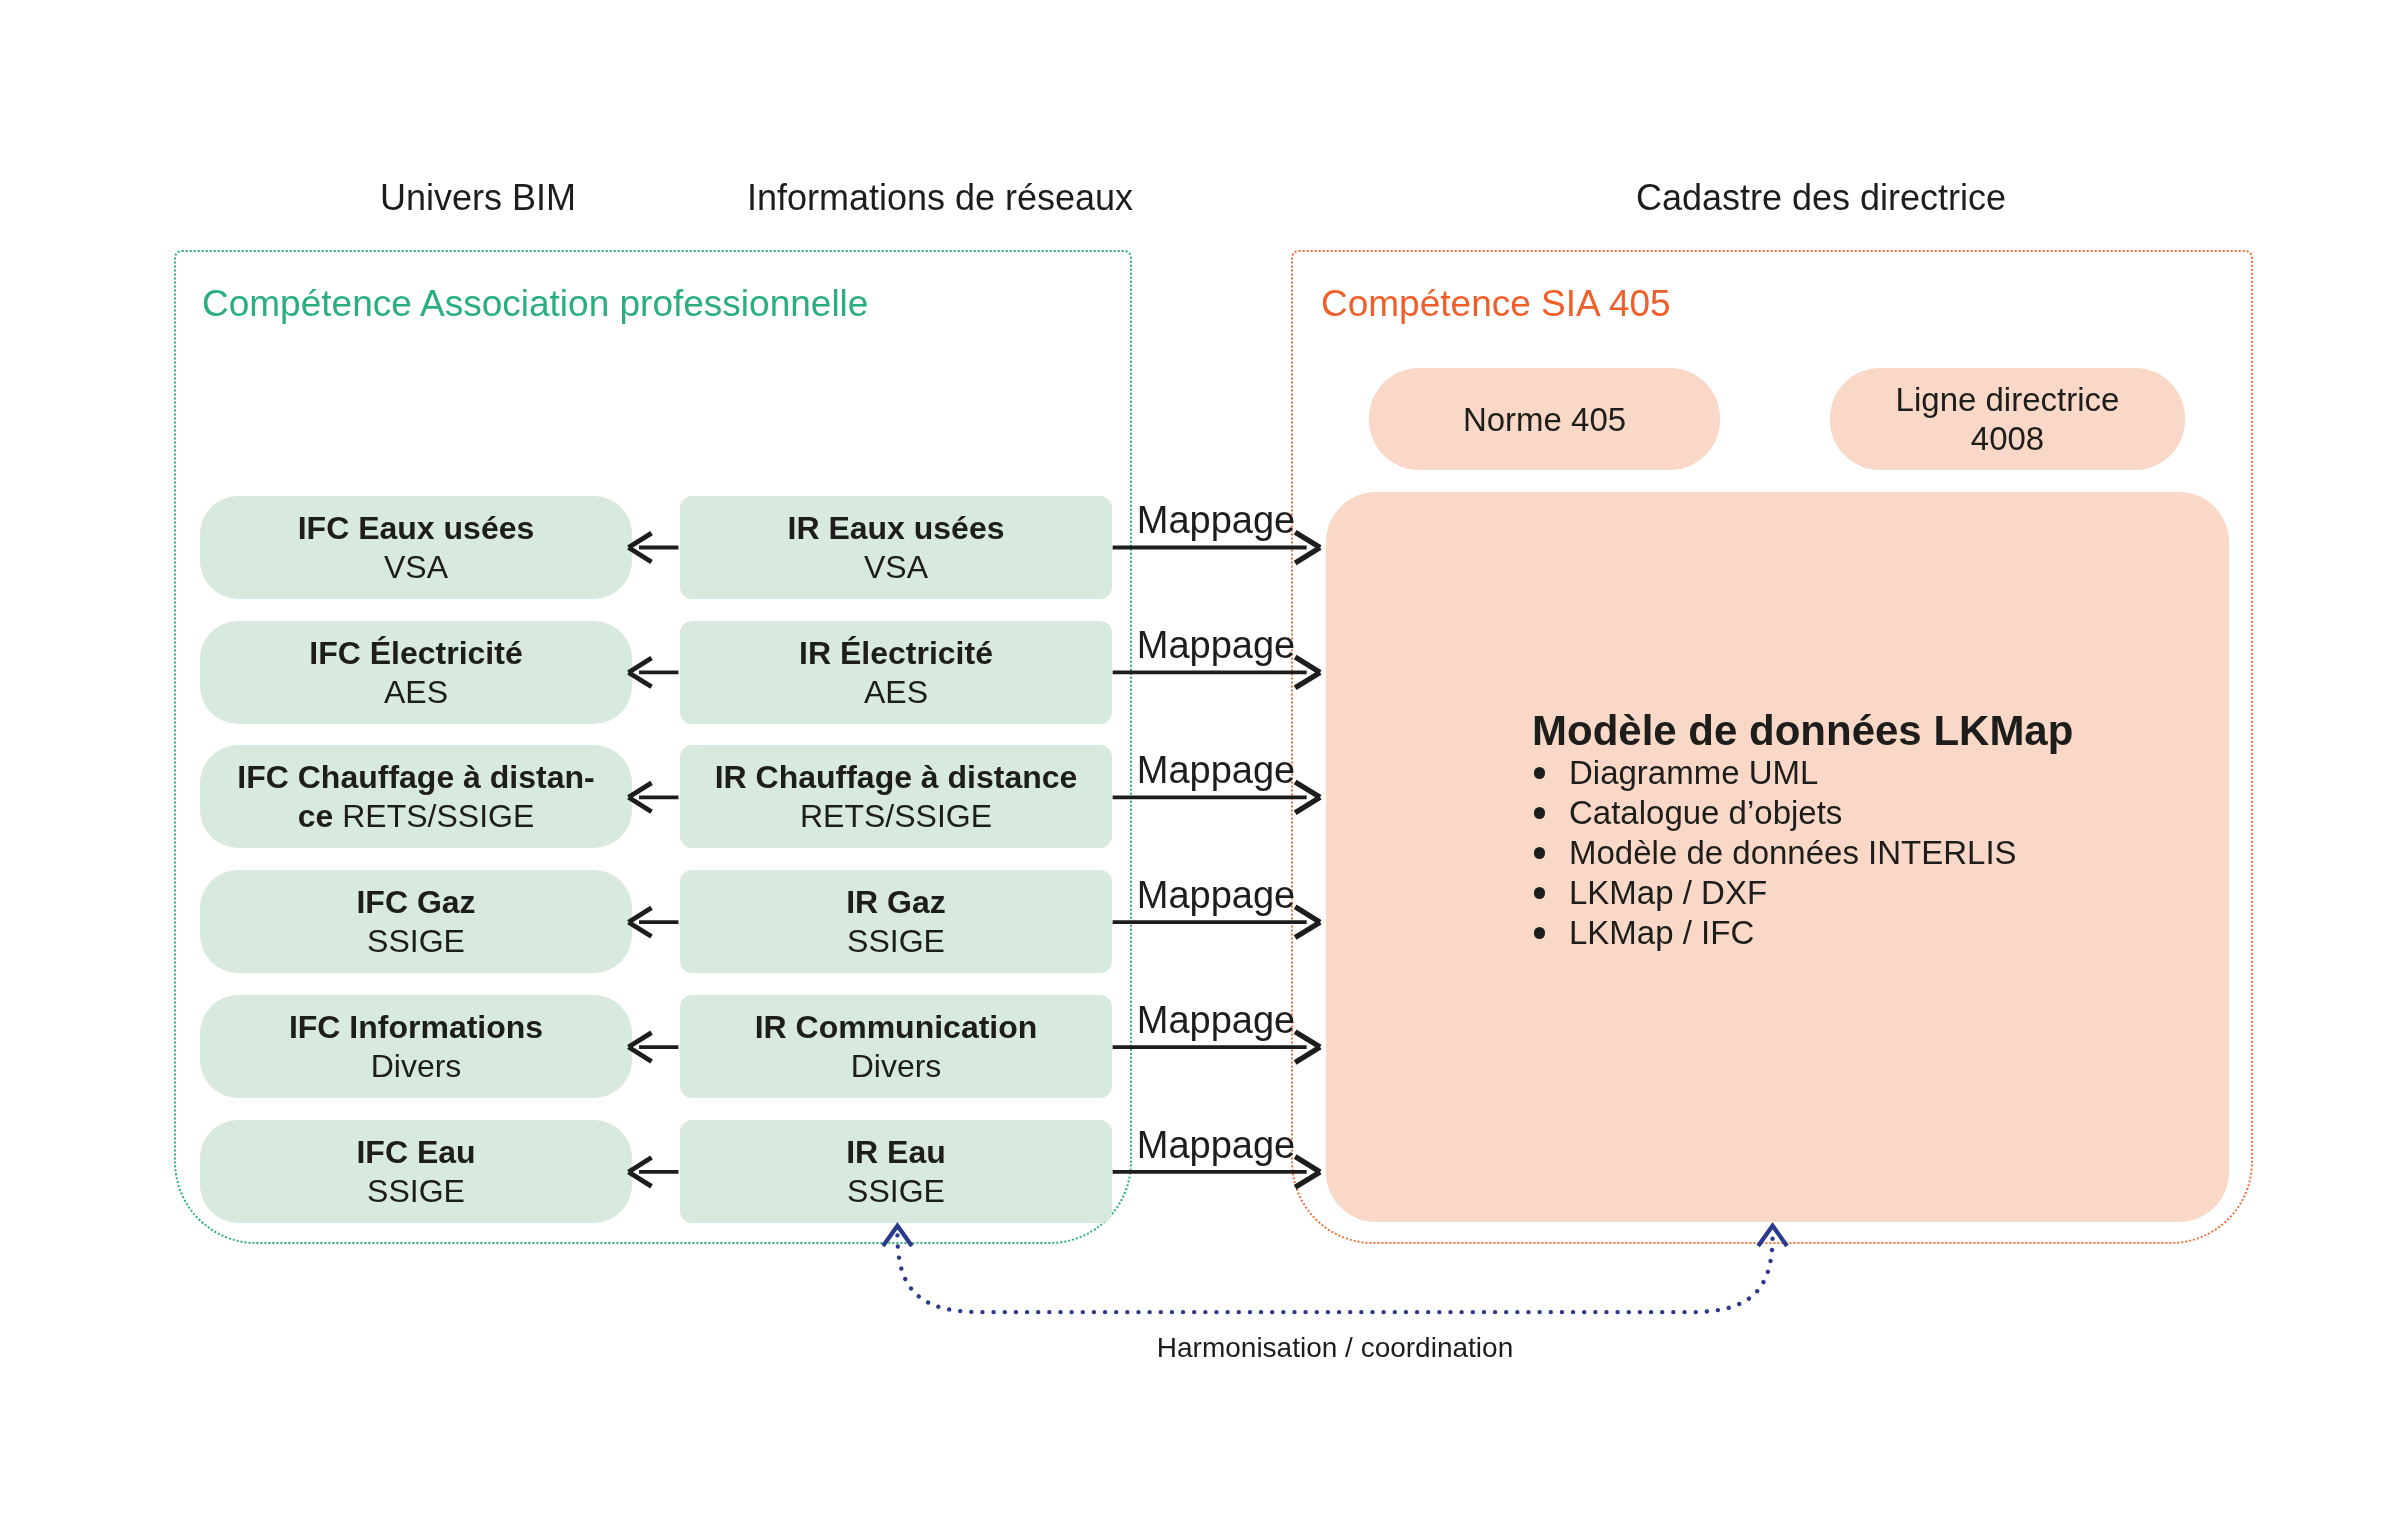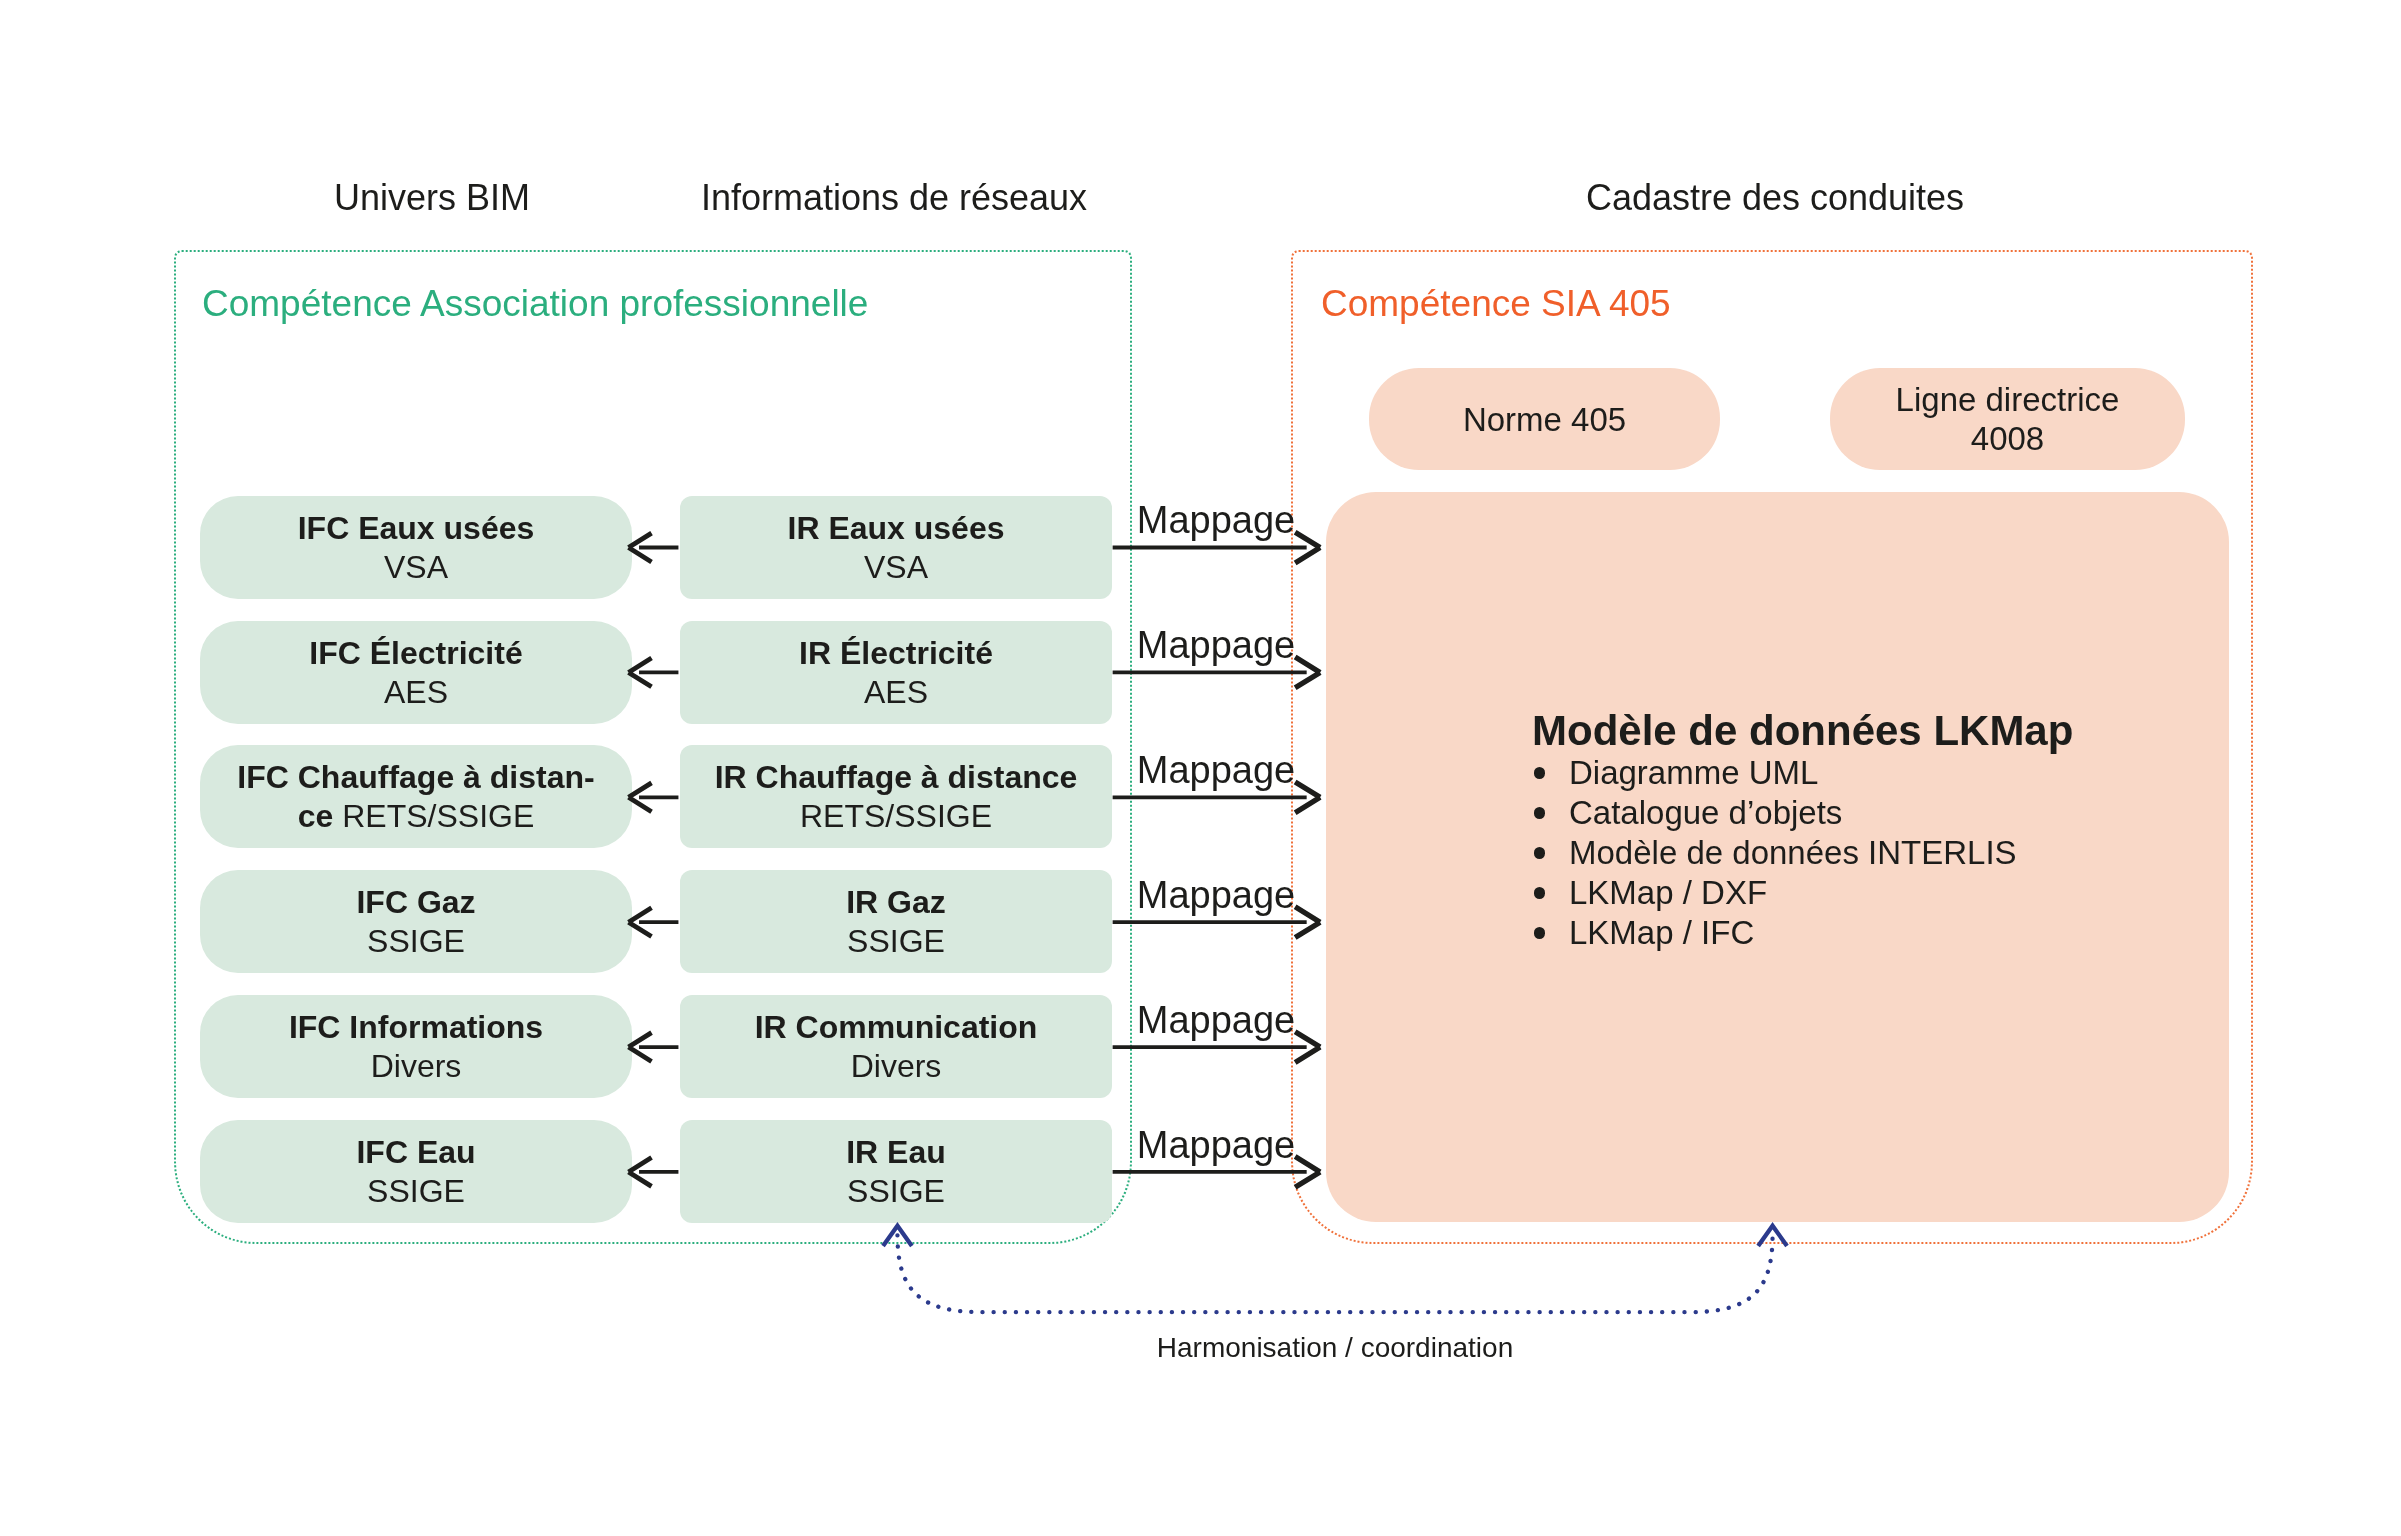--- a/index.html
+++ b/index.html
@@ -2,21 +2,21 @@
 <html><head>
 <meta charset="utf-8">
 <style>
   html,body{margin:0;padding:0;background:#ffffff;}
   .canvas{
     position:relative;width:2402px;height:1536px;background:#ffffff;overflow:hidden;
     font-family:"Liberation Sans","DejaVu Sans",sans-serif;color:#1d1d1b;
   }
   .hdr{
     position:absolute;top:179px;transform:translateX(-50%);
-    font-size:36px;line-height:38px;white-space:nowrap;
+    font-size:36px;line-height:38px;white-space:nowrap;margin-left:46px;
   }
   .panel{
     position:absolute;top:250px;height:994px;
     border:2.9px dotted #2bae7e;border-radius:7.7px 7.7px 82px 82px;
     box-sizing:border-box;background:transparent;
   }
   .panel.green{left:174px;width:958px;}
   .panel.orange{left:1291px;width:962px;border-color:#f0713a;}
   .panel-title{
     position:absolute;top:284px;font-size:37px;line-height:40px;white-space:nowrap;text-align:right;
@@ -67,21 +67,21 @@
   }
   svg.overlay{position:absolute;left:0;top:0;width:2402px;height:1536px;pointer-events:none;}
 </style>
 </head>
 <body>
 
 <div class="canvas">
 
   <div class="hdr" style="left:432px">Univers BIM</div>
   <div class="hdr" style="left:894px">Informations de réseaux</div>
-  <div class="hdr" style="left:1775px">Cadastre des conduites</div>
+  <div class="hdr" style="left:1775px">Cadastre des directrice</div>
 
   <div class="panel green"></div>
   <div class="panel orange"></div>
 
   <div class="panel-title green-t">Compétence Association professionnelle</div>
   <div class="panel-title orange-t">Compétence SIA 405</div>
 
   <div class="gbox ifc r0">
     <div class="l1">IFC Eaux usées</div>
     <div class="l2"><span class="b"></span><span>VSA</span></div>

